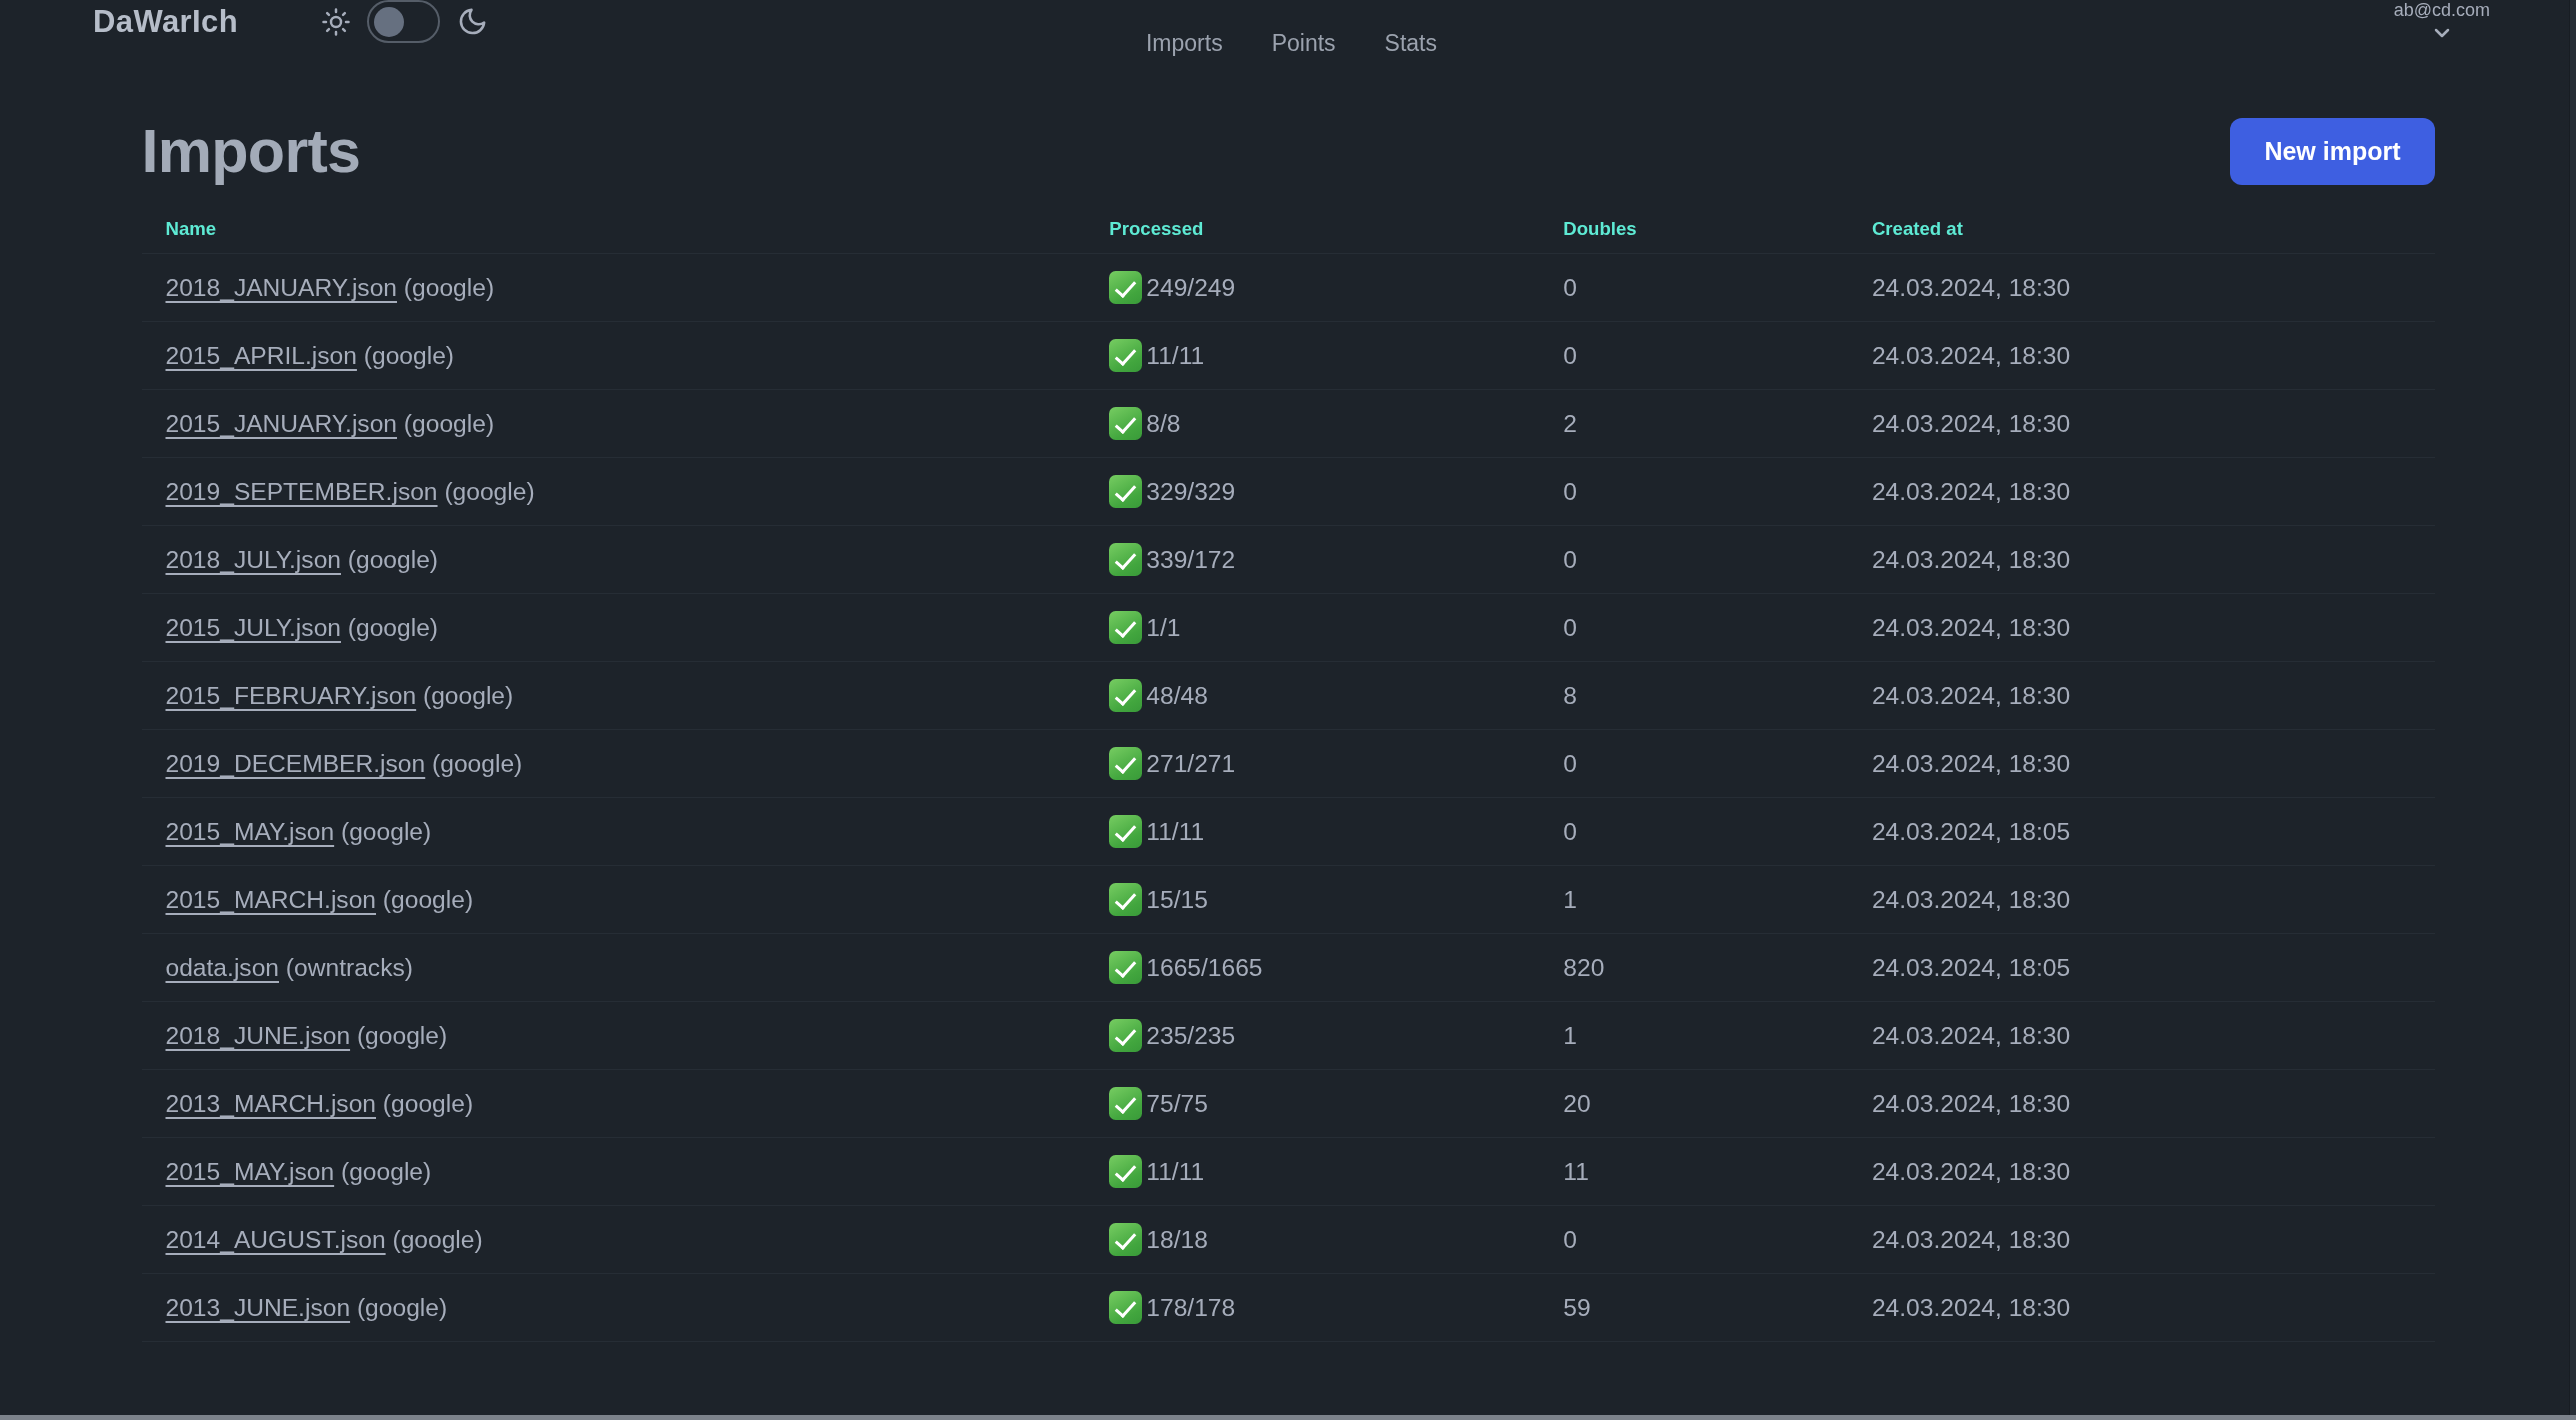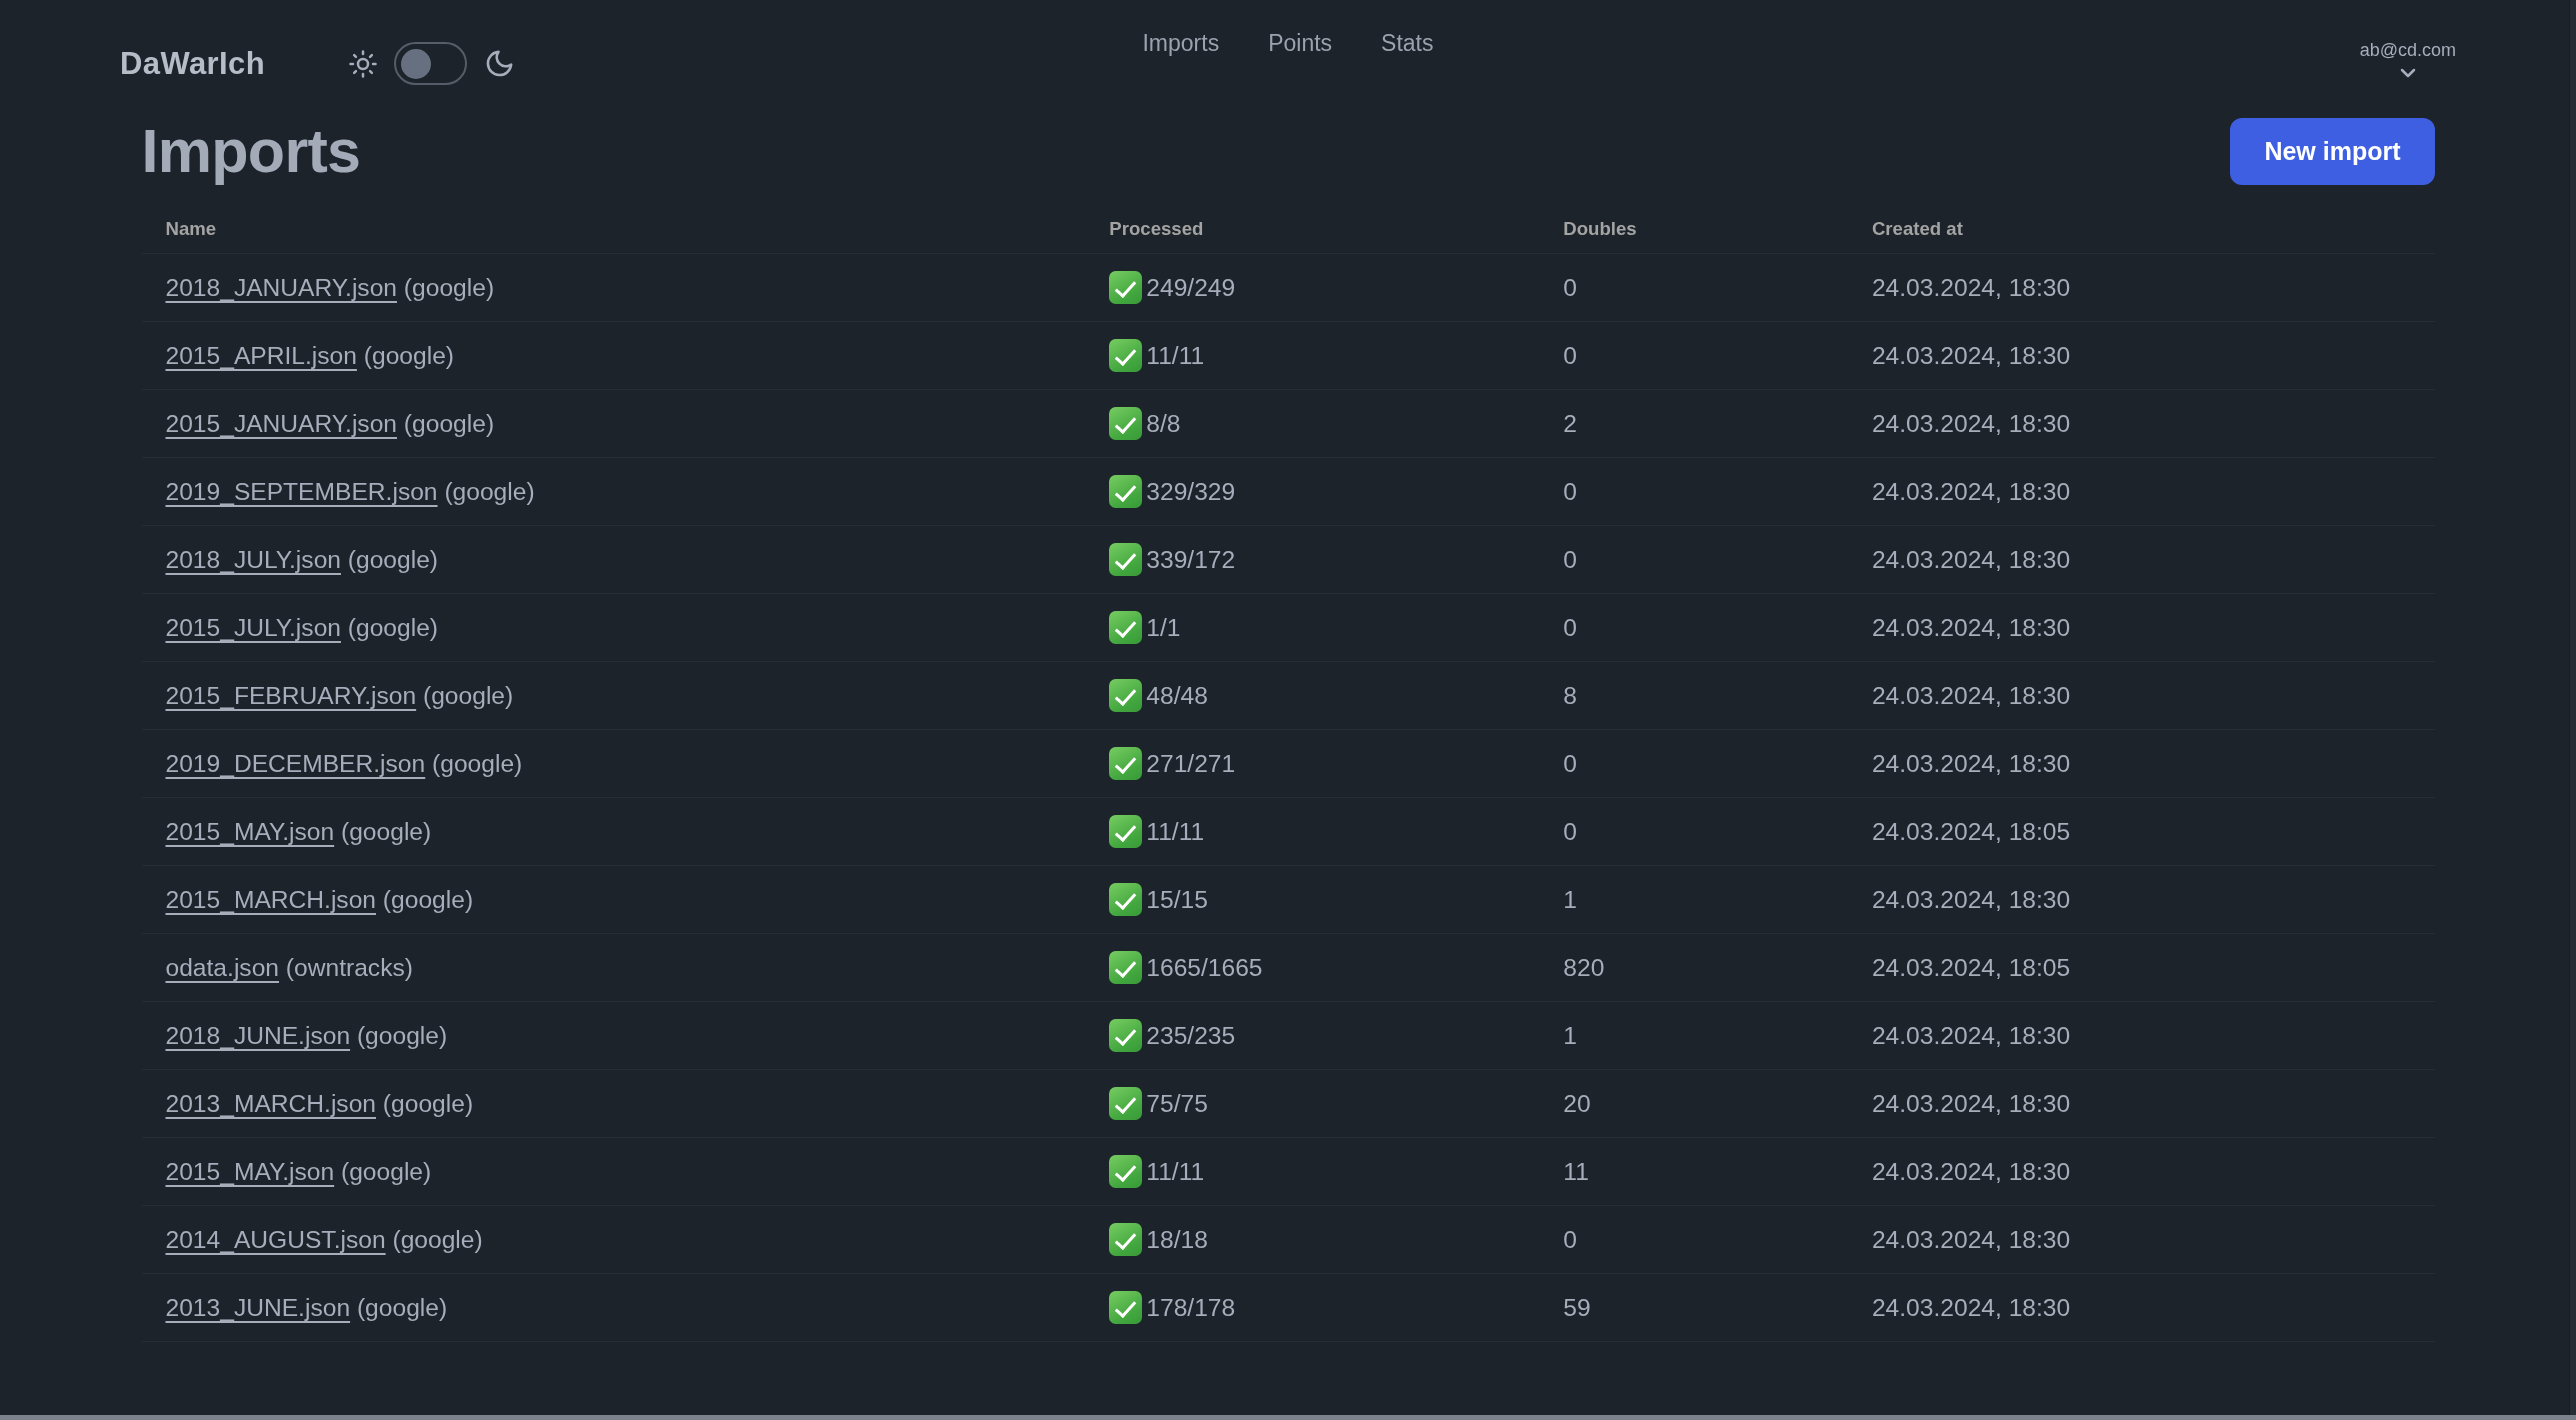--- a/index.html
+++ b/index.html
@@ -7,23 +7,24 @@
     margin: 0; padding: 0;
     width: 2576px; height: 1421px;
     overflow: hidden;
     background: #1d232a;
     color: #a6adbb;
     font-family: "Liberation Sans", sans-serif;
   }
   
   .navbar {
     height: 85px;
-    display: flex; align-items: flex-end;
-    padding: 0 120px;
+    display: flex; align-items: flex-start;
+    padding: 0 86px;
     position: relative;
+    margin-left: 7px;
   }
   .nav-left { display: flex; align-items: center; gap: 83px; }
   .logo {
     font-size: 31px; font-weight: 700; color: #b6bdc9;
     text-decoration: none; cursor: pointer; letter-spacing: 0.4px;
   }
   .theme-toggle { display: flex; align-items: center; gap: 16.4px; }
   .toggle-pill {
     width: 73px; height: 43px;
     border: 2.2px solid #555d68; border-radius: 24px;
@@ -56,21 +57,21 @@
   .btn-primary {
     background: #3e5fe1; color: #ffffff;
     border: none; border-radius: 12px;
     height: 67px; padding: 16px 34px;
     font-size: 25px; font-weight: 600;
     font-family: inherit; cursor: pointer;
   }
   
   table.imports { width: 100%; border-collapse: collapse; table-layout: fixed; }
   thead th {
-    font-size: 18.6px; font-weight: 700; color: #a3a3a3;
+    font-size: 18.6px; font-weight: 700; color: #5eead4;
     text-align: left; padding: 15px 0 13.4px 24px;
   }
   tr { border-bottom: 1.5px solid #262d35; }
   td {
     font-size: 24.6px; line-height: 31px; color: #a6adbb;
     padding: 17px 0 17px 24px;
     white-space: nowrap; overflow: hidden;
   }
   .file-link {
     color: #a6adbb; text-decoration: underline;

